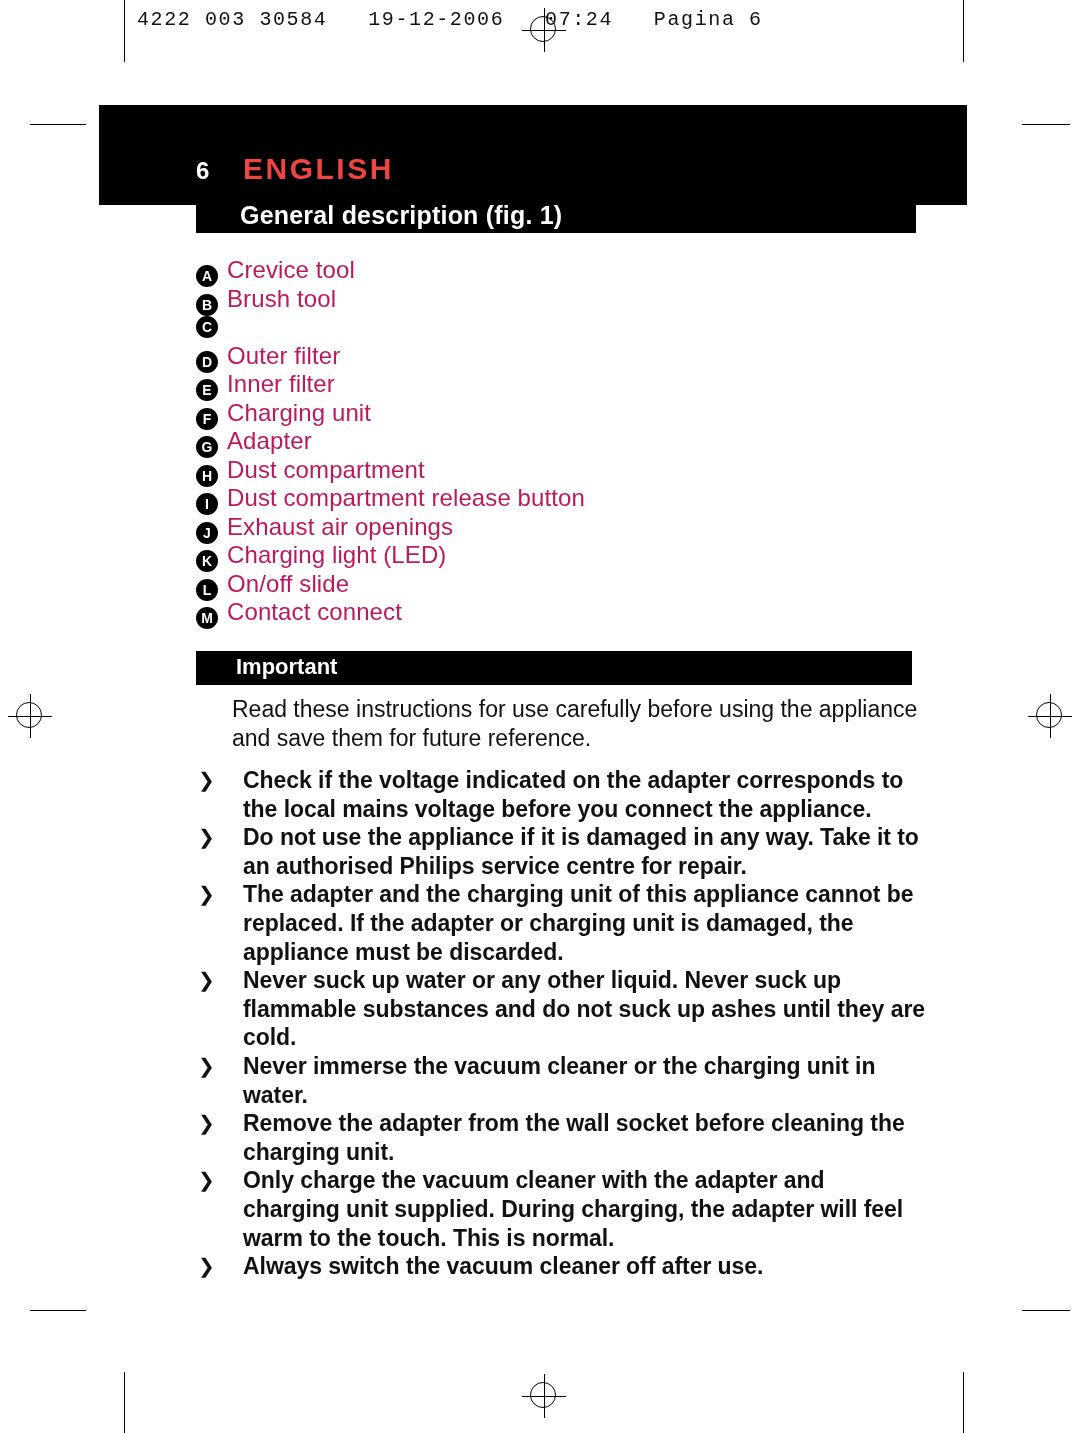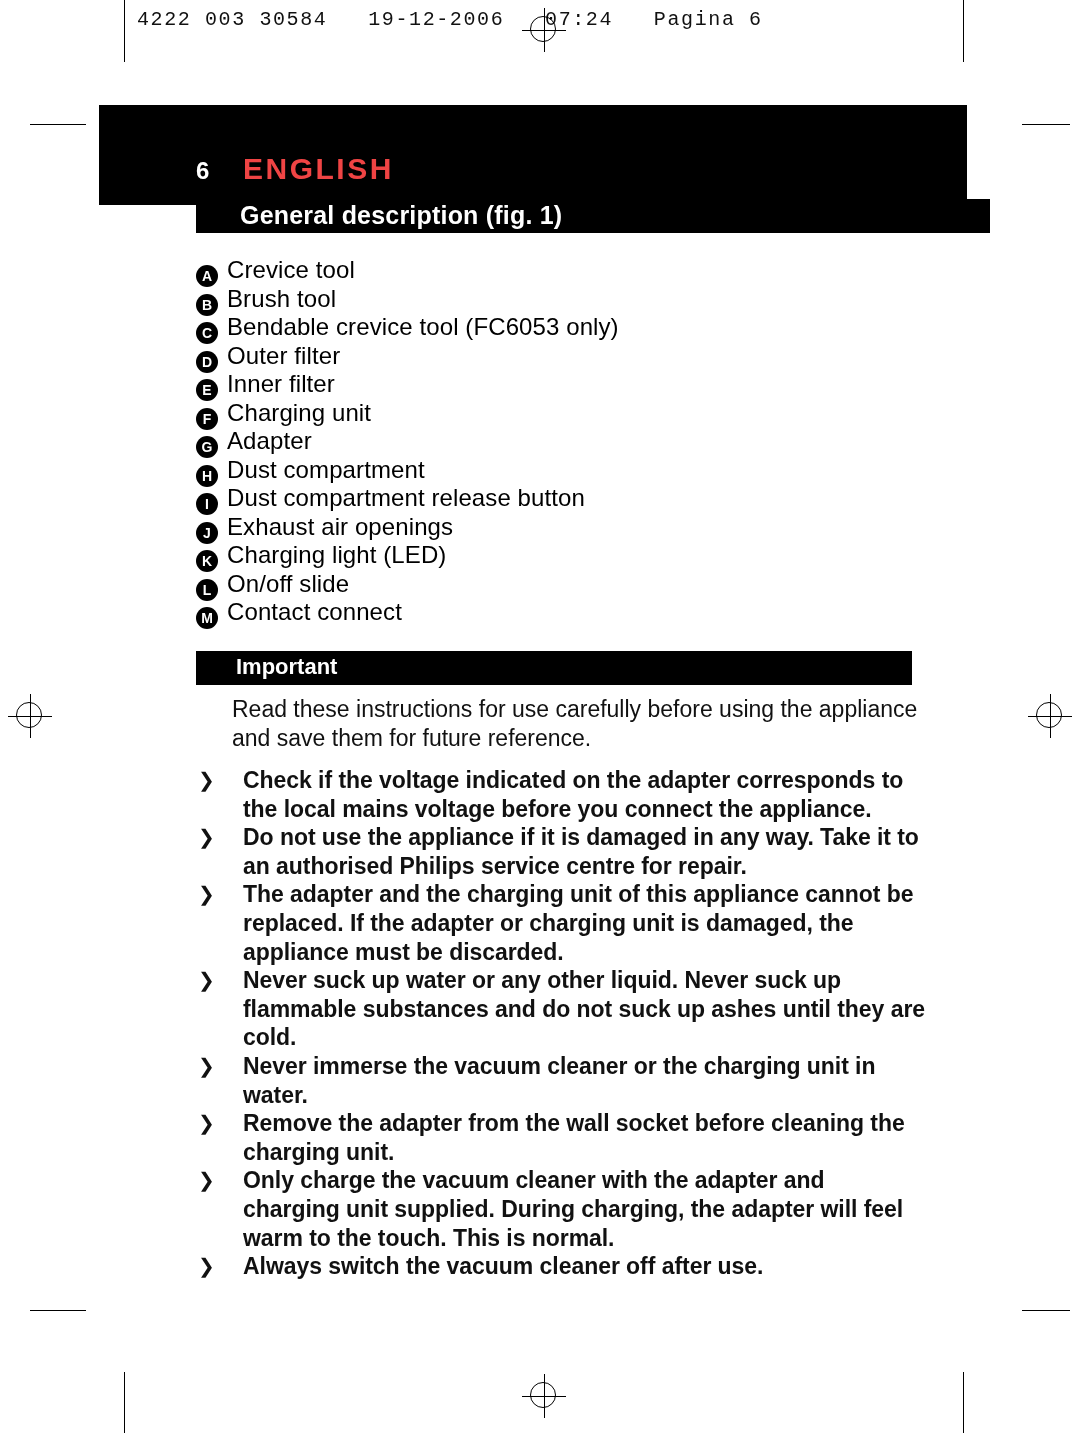--- a/index.html
+++ b/index.html
@@ -100,21 +100,21 @@
   .sec-bar span {
     position: absolute;
     left: 44px;
     top: 50%;
     transform: translateY(-52%);
     white-space: nowrap;
   }
   #sec-general {
     left: 196px;
     top: 199px;
-    width: 794px;
+    width: 720px;
     height: 34px;
     font-size: 25px;
     letter-spacing: 0.2px;
   }
   #sec-important {
     left: 196px;
     top: 651px;
     width: 716px;
     height: 34px;
     font-size: 22px;
@@ -143,21 +143,21 @@
     font-size: 14px;
     font-weight: bold;
     line-height: 22px;
     text-align: center;
     position: relative;
     top: 3px;
     margin-right: 9px;
   }
   .part-label {
     font-size: 24px;
-    color: #000000;
+    color: #be185d;
     letter-spacing: 0.1px;
   }
 
   
   .intro {
     position: absolute;
     left: 196px;
     top: 695px;
     width: 722px;
     font-size: 23px;
@@ -238,21 +238,20 @@
       <div class="part-row">
         <span class="bullet-letter">A</span>
         <span class="part-label">Crevice tool</span>
       </div>
       <div class="part-row">
         <span class="bullet-letter">B</span>
         <span class="part-label">Brush tool</span>
       </div>
       <div class="part-row">
         <span class="bullet-letter">C</span>
-        <span class="part-label">Bendable crevice tool (FC6053 only)</span>
       </div>
       <div class="part-row">
         <span class="bullet-letter">D</span>
         <span class="part-label">Outer filter</span>
       </div>
       <div class="part-row">
         <span class="bullet-letter">E</span>
         <span class="part-label">Inner filter</span>
       </div>
       <div class="part-row">

